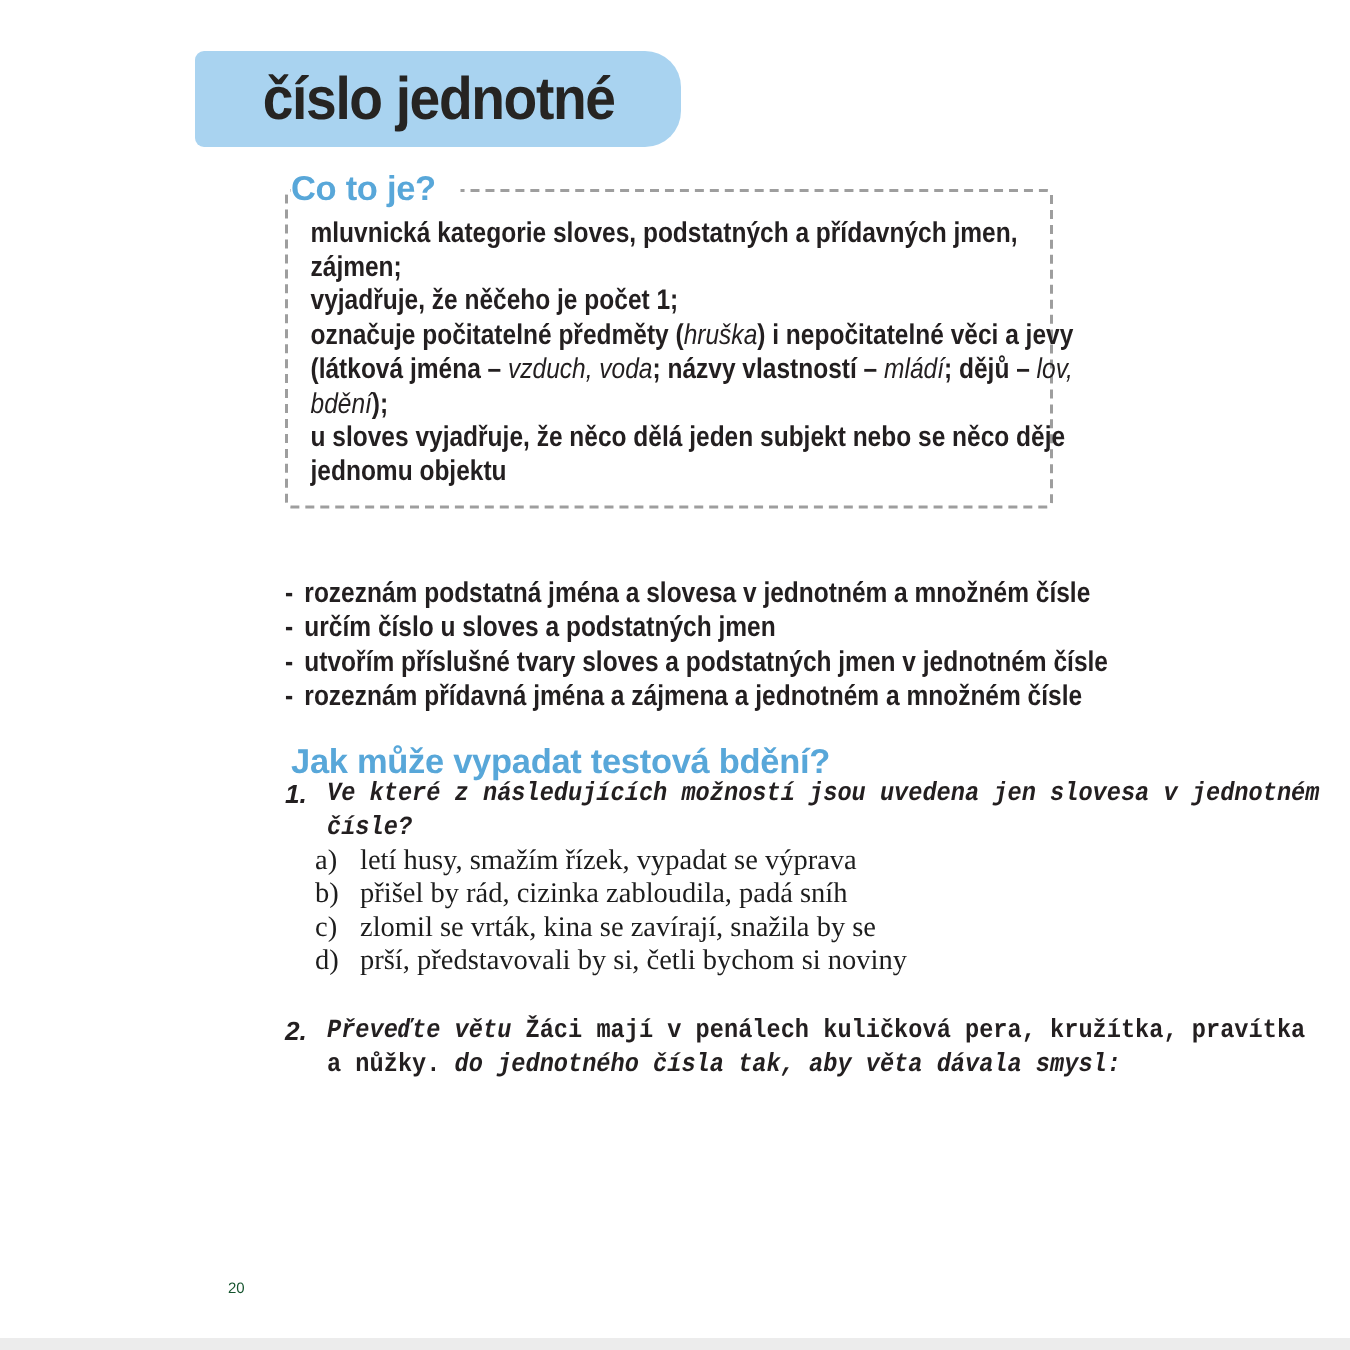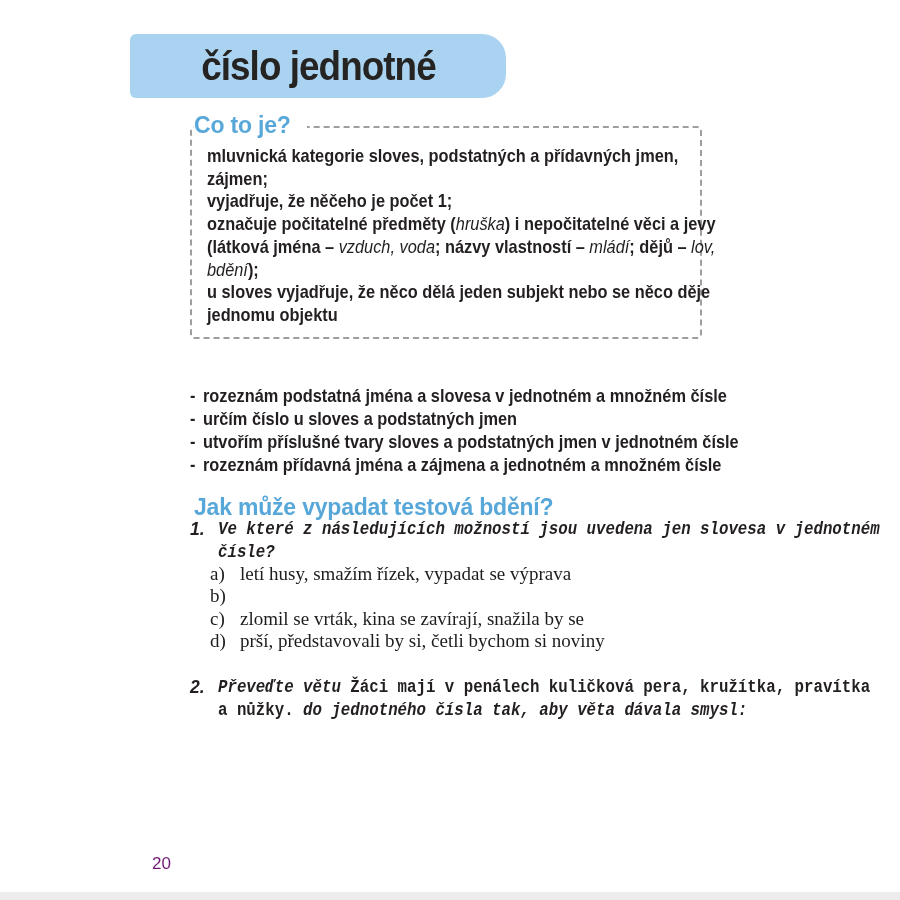--- a/index.html
+++ b/index.html
@@ -2,21 +2,21 @@
 <html style="--header-bg: #a9d3f0; --heading-blue: #58a7d9; --text-dark: #231f20; --title-text: #262422; --dash-gray: #9e9e9e; --page-edge: #ececec;"><head>
 <meta charset="utf-8">
 <style>
   html,body{margin:0;padding:0;background:#fff;}
   .page{
     position:relative;width:900px;height:900px;background:#ffffff;overflow:hidden;
     font-family:"Liberation Sans","DejaVu Sans",sans-serif;color:var(--text-dark,#231f20);
   }
   
   .title-box{
-    position:absolute;left:130px;top:34px;width:376px;height:64px;
+    position:absolute;left:130px;top:34px;width:324px;height:64px;
     background:var(--header-bg,#a9d3f0);border-radius:6px 24px 24px 6px;
     display:flex;align-items:center;justify-content:center;
   }
   .title-text{
     font-size:40px;font-weight:700;color:var(--title-text,#262422);
     letter-spacing:-1px;transform:scaleX(0.92);white-space:nowrap;
   }
   
   .sec{
     position:absolute;margin:4px;color:var(--heading-blue,#58a7d9);
@@ -60,21 +60,21 @@
   }
   .q-line-rich{font-style:normal;}
   
   .options{position:absolute;left:210px;top:563px;}
   .option-row{
     display:flex;font-family:"Liberation Serif","DejaVu Serif",serif;
     font-size:19px;line-height:22.3px;color:#1d1d1d;white-space:nowrap;
   }
   .option-letter{flex:none;width:30px;}
   
-  .page-number{position:absolute;left:152px;top:854px;font-size:17px;color:#701a75;}
+  .page-number{position:absolute;left:152px;top:854px;font-size:10px;color:#14532d;}
   .page-edge{
     position:absolute;left:0;top:892px;width:900px;height:8px;
     background:var(--page-edge,#ececec);
   }
 </style>
 </head>
 <body>
 
 <div class="page">
 
@@ -125,20 +125,21 @@
     </div>
   </div>
 
   <div class="options">
     <div class="option-row">
       <span class="option-letter">a)</span>
       <span class="option-text">letí husy, smažím řízek, vypadat se výprava</span>
     </div>
     <div class="option-row">
       <span class="option-letter">b)</span>
+      <span class="option-text">přišel by rád, cizinka zabloudila, padá sníh</span>
     </div>
     <div class="option-row">
       <span class="option-letter">c)</span>
       <span class="option-text">zlomil se vrták, kina se zavírají, snažila by se</span>
     </div>
     <div class="option-row">
       <span class="option-letter">d)</span>
       <span class="option-text">prší, představovali by si, četli bychom si noviny</span>
     </div>
   </div>

